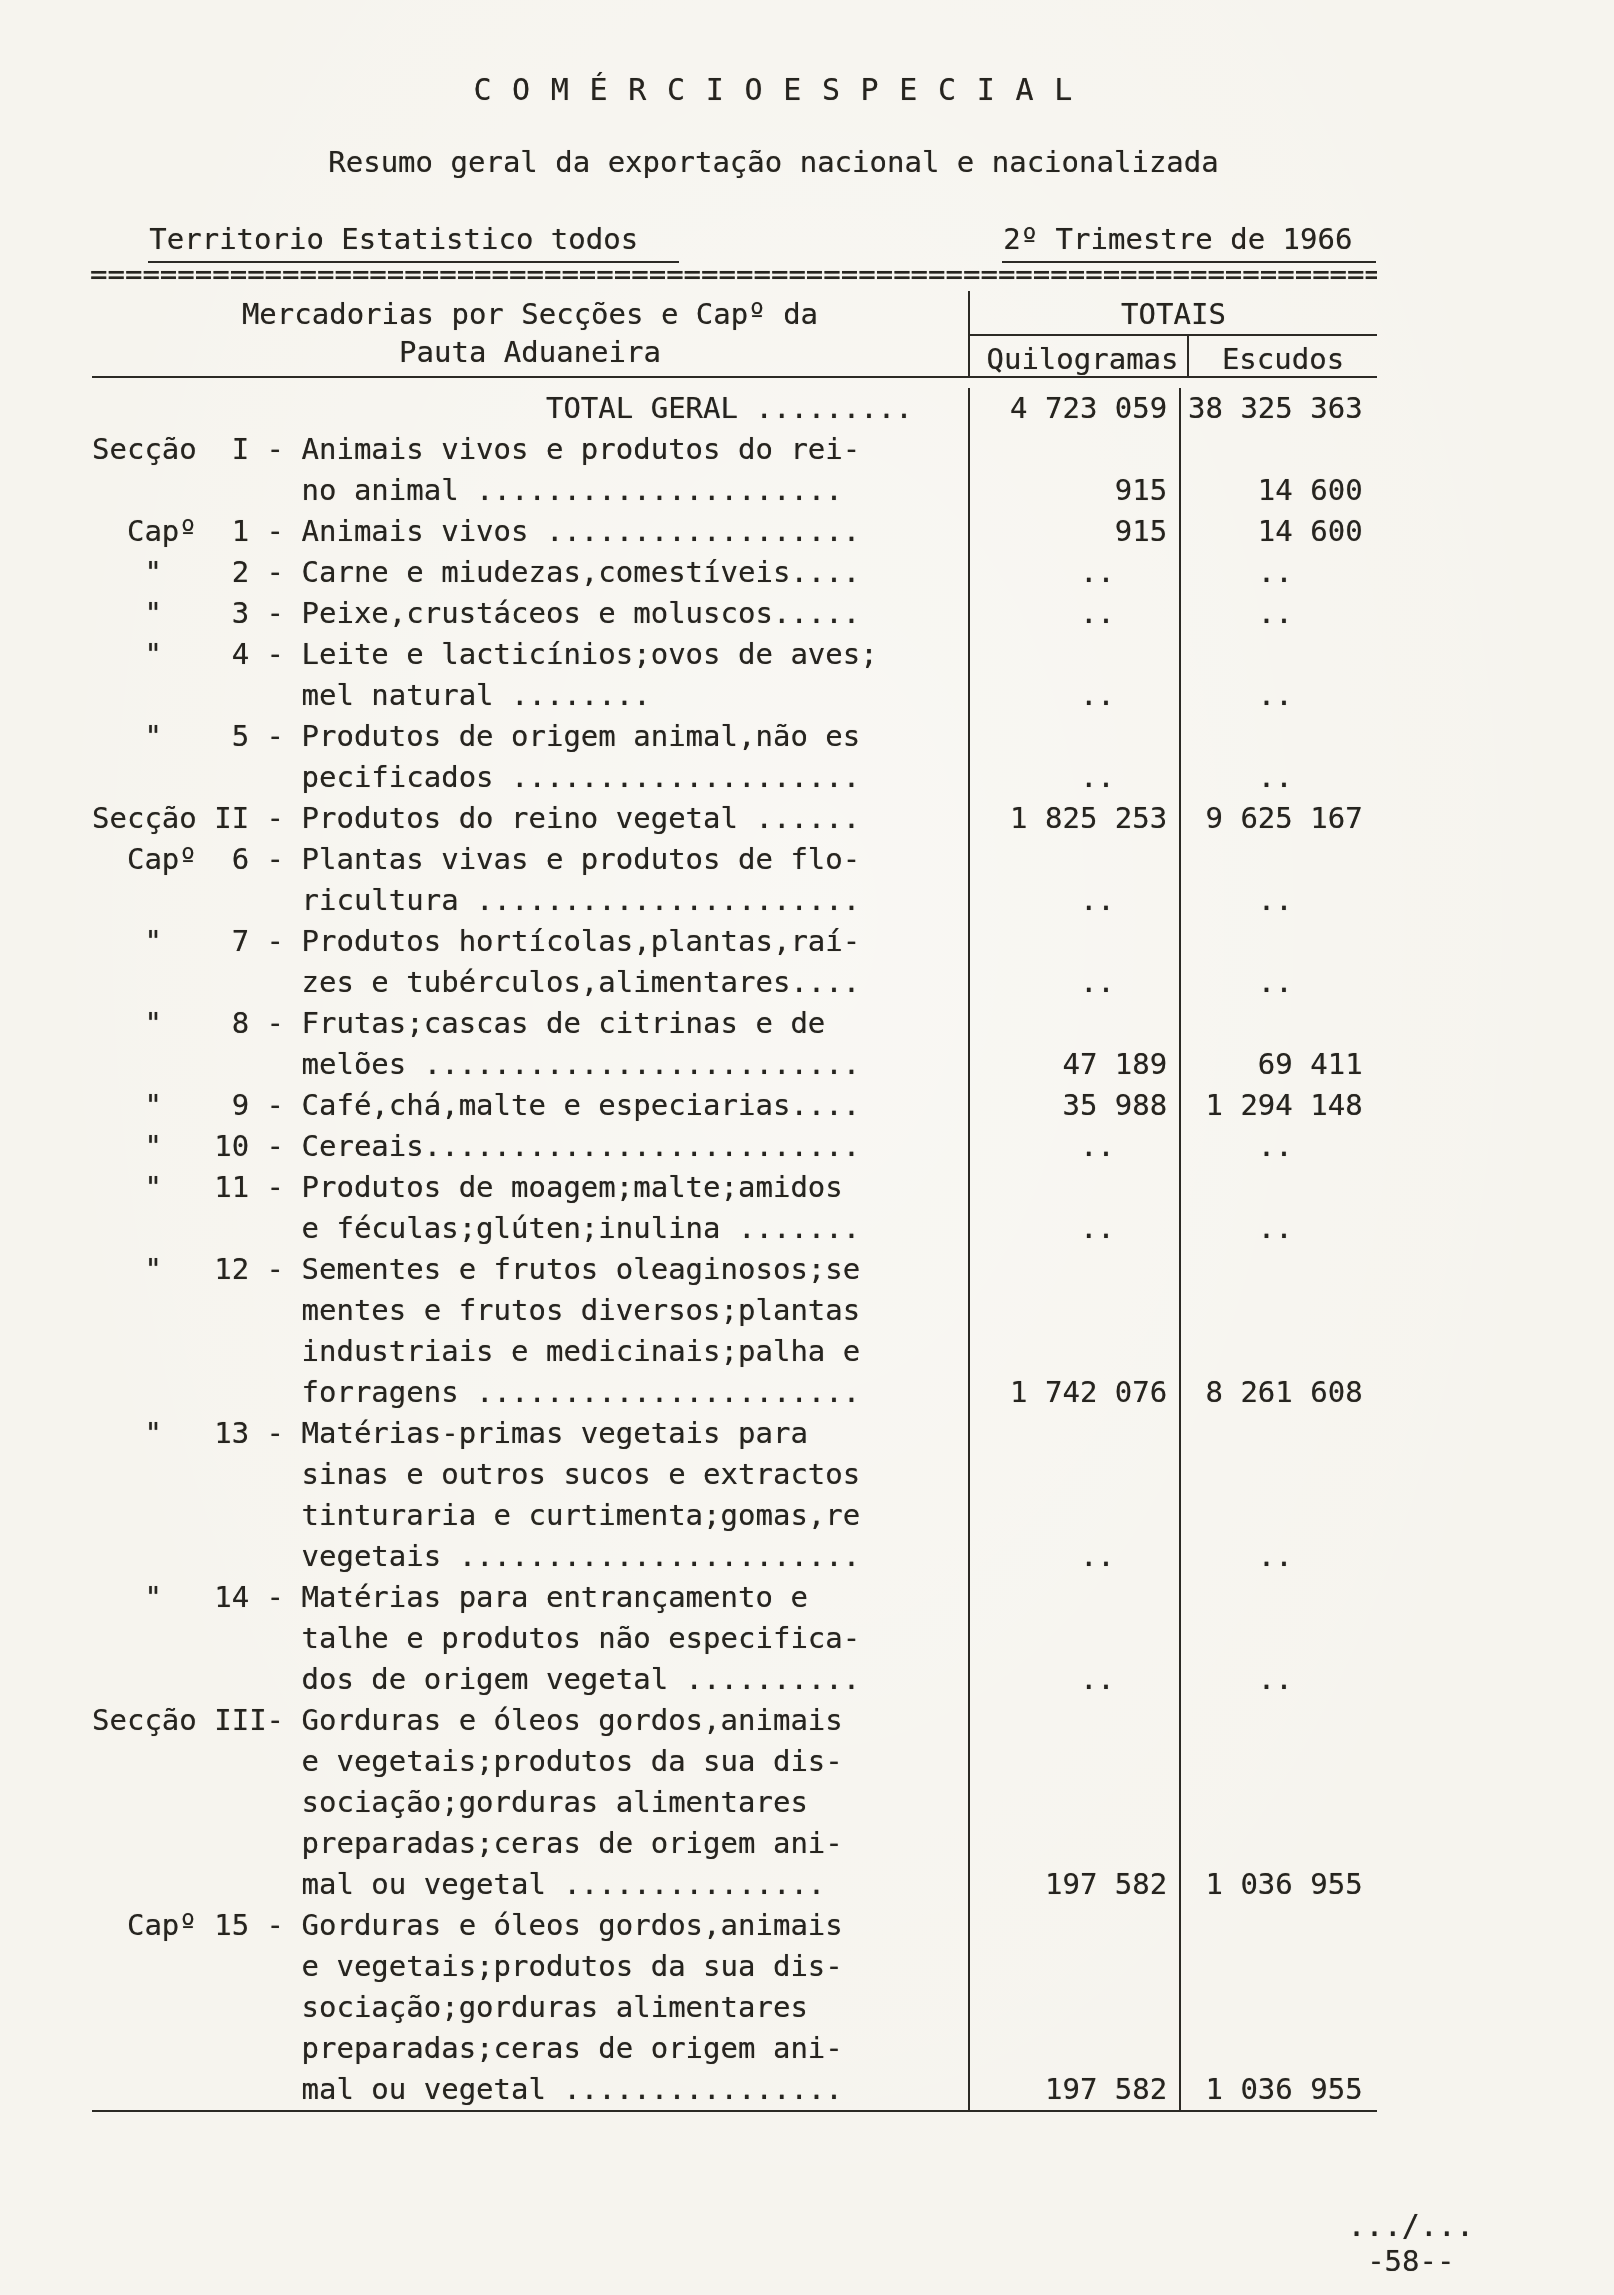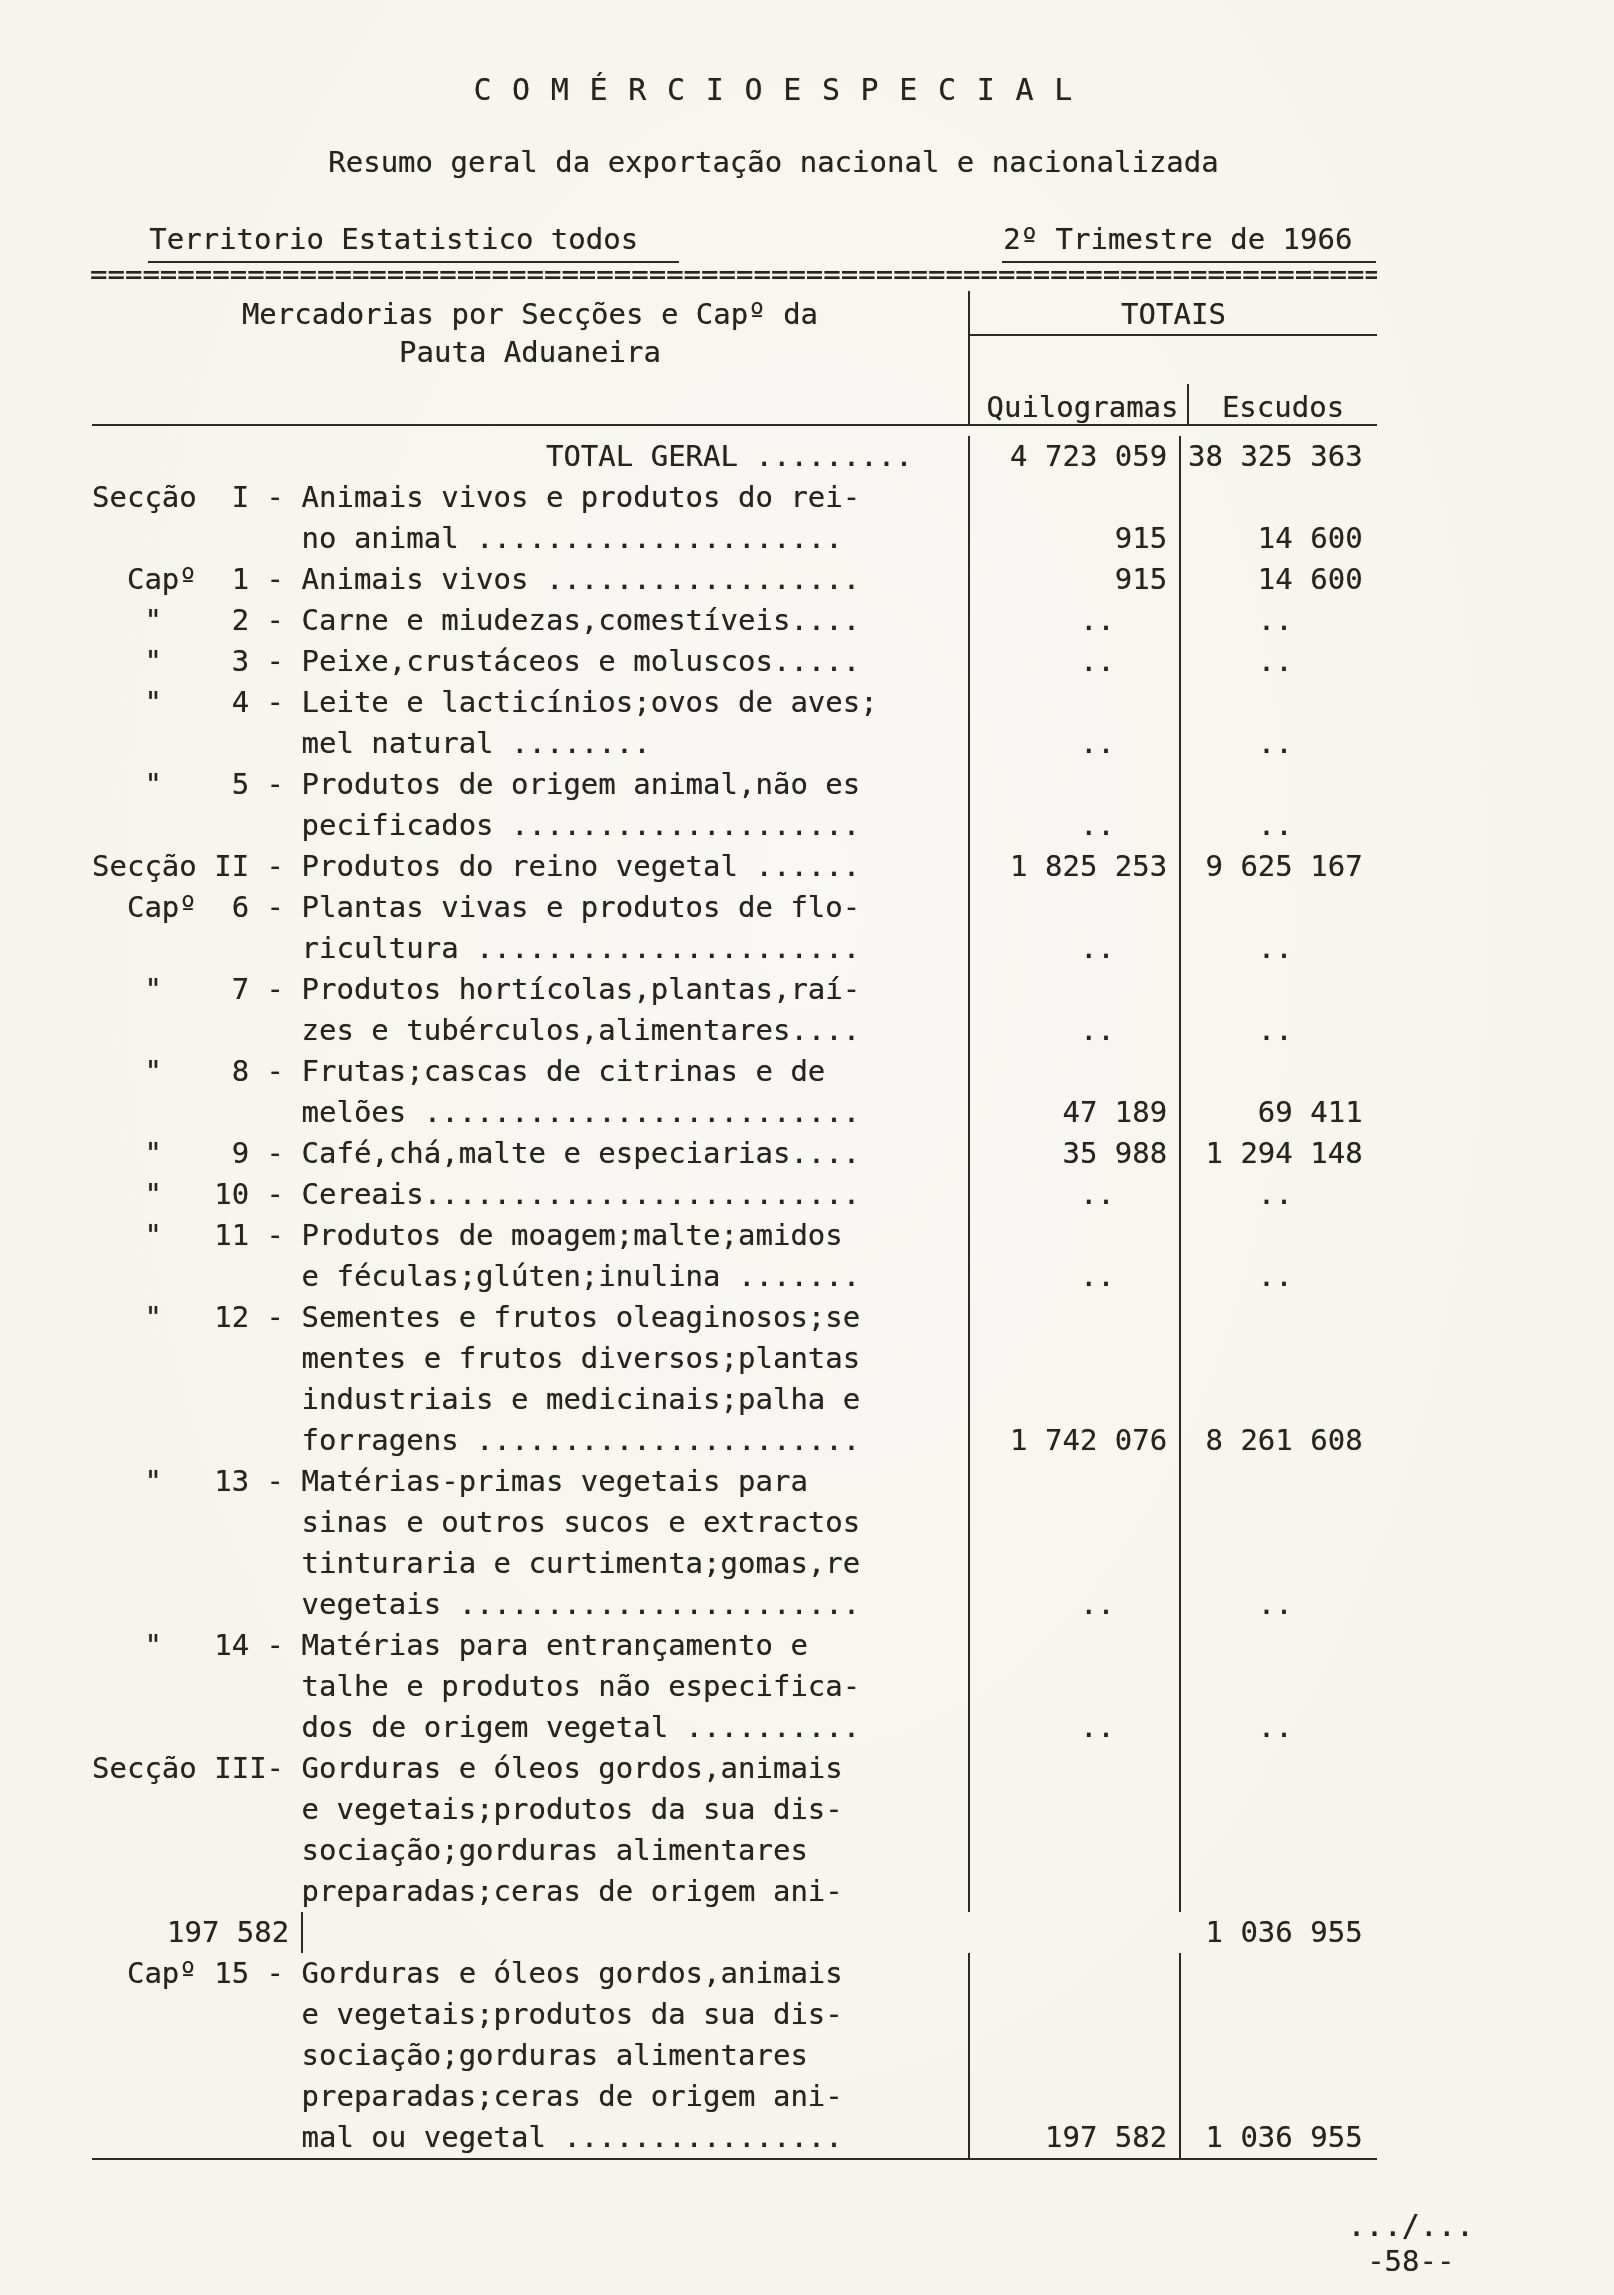--- a/index.html
+++ b/index.html
@@ -28,21 +28,21 @@
 
   .double-rule {
     width:1287px; margin-left:90px; height:27.5px;
     font-size:29px; line-height:22px; overflow:hidden; white-space:pre;
   }
 
   .table { width:1285px; margin-left:92px; border-bottom:2.6px solid #2c2a25; font-size:29px; }
   .thead { display:flex; border-bottom:2.6px solid #2c2a25; }
   .desc-head { width:878px; border-right:2.6px solid #2c2a25; text-align:center; padding:6.6px 0 5.2px; }
   .desc-head .l2 { margin-top:3.9px; }
-  .totals-head { flex:1; display:flex; flex-direction:column;gap:48px; }
+  .totals-head { flex:1; display:flex; flex-direction:column; }
   .totais  { text-align:center; border-bottom:2.6px solid #2c2a25; padding:6.6px 0 2.6px; }
   .subcols { flex:1; display:flex;margin-left:8px; }
   .kg-head { width:211px; border-right:2.6px solid #2c2a25; text-align:center; padding-top:6.6px; }
   .esc-head{ flex:1; text-align:center; padding-top:6.6px; }
 
   .tbody { padding-top:9.2px; }
   .tr  { display:flex; height:41px; }
   .td  { line-height:41px; overflow:hidden; }
   .td.desc { width:878px; border-right:2.6px solid #2c2a25; white-space:pre; }
   .td.kg   { width:211px;  border-right:2.6px solid #2c2a25; text-align:right; padding-right:11.8px; white-space:pre; }
@@ -257,20 +257,21 @@
           <div class="td desc">            sociação;gorduras alimentares</div>
           <div class="td kg"></div>
           <div class="td esc"></div>
         </div>
         <div class="tr">
           <div class="td desc">            preparadas;ceras de origem ani-</div>
           <div class="td kg"></div>
           <div class="td esc"></div>
         </div>
         <div class="tr">
+          <div class="td desc">            mal ou vegetal ...............</div>
           <div class="td kg">197 582</div>
           <div class="td esc">1 036 955</div>
         </div>
         <div class="tr">
           <div class="td desc">  Capº 15 - Gorduras e óleos gordos,animais</div>
           <div class="td kg"></div>
           <div class="td esc"></div>
         </div>
         <div class="tr">
           <div class="td desc">            e vegetais;produtos da sua dis-</div>

